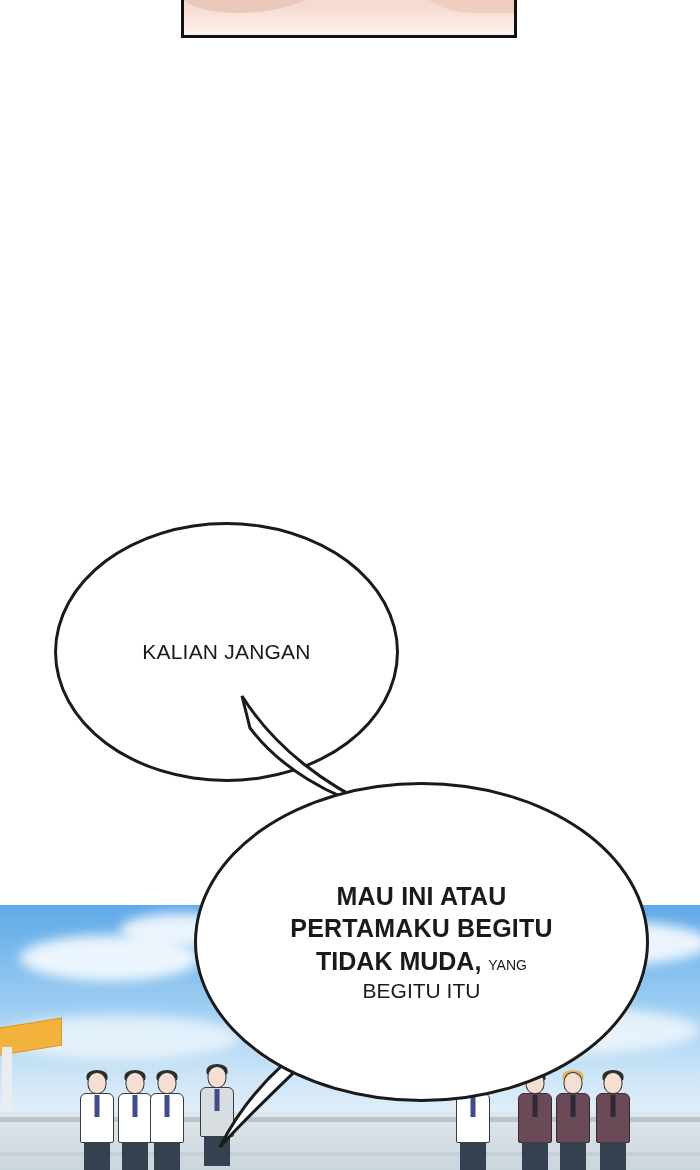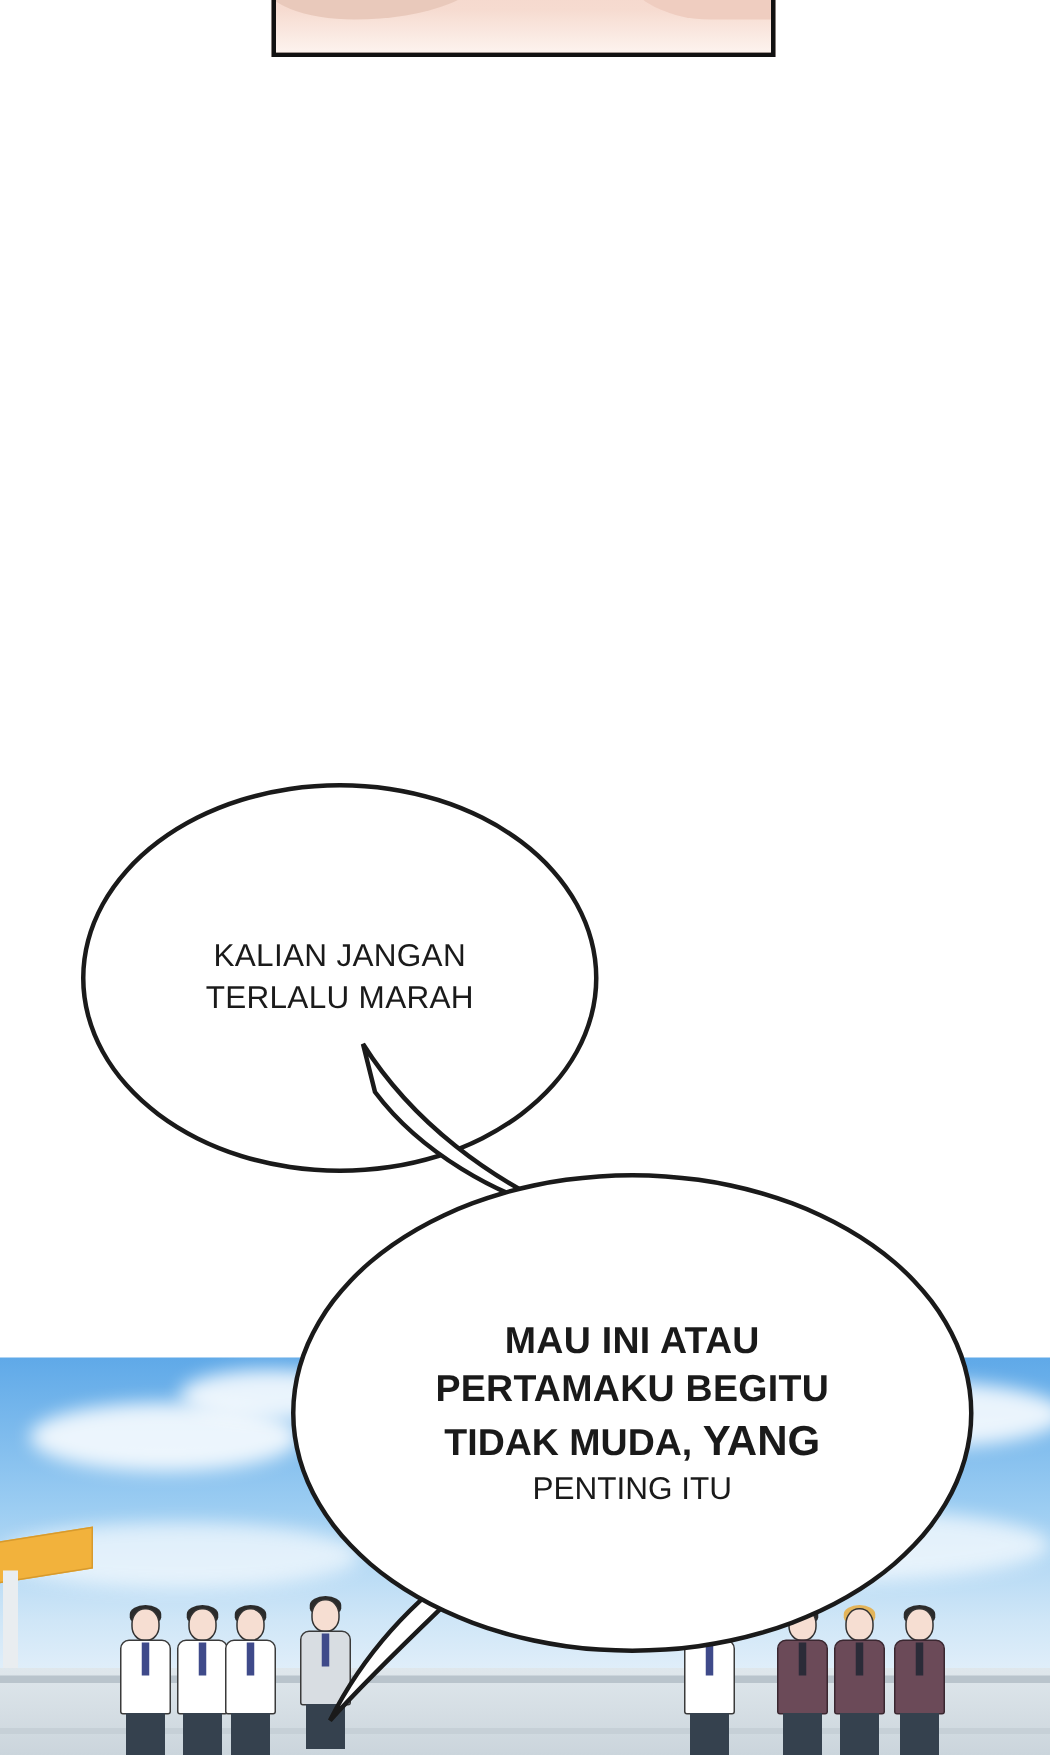--- a/index.html
+++ b/index.html
@@ -227,22 +227,22 @@
   }
   .bubble-2 .l1,
   .bubble-2 .l2,
   .bubble-2 .l3 {
     font-size: 25px;
     font-weight: bold;
     letter-spacing: .2px;
   }
   .bubble-2 .l4 { font-size: 25px; font-weight: bold; }
   .bubble-2 .small {
-    font-size: 28px;
-    font-weight: bold;
+    font-size: 14px;
+    font-weight: normal;
   }
   .bubble-2 .l5, .bubble-2 .l6 {
     font-size: 21px;
     font-weight: normal;
   }
 
   
   .tail {
     position: absolute;
     z-index: 5;
@@ -275,39 +275,38 @@
 
   <div class="tail tail-1">
     <svg width="150" height="130" viewBox="0 0 150 130">
       <path d="M6,6 C40,60 92,96 140,118 C96,108 44,78 14,38 Z" fill="#ffffff" stroke="#1a1a1a" stroke-width="3"></path>
     </svg>
   </div>
 
   <div class="bubble bubble-1">
     <div class="text">
       <div>KALIAN JANGAN</div>
-      <div>TERLALU MARAH</div>
     </div>
   </div>
 
   <div class="tail tail-2">
     <svg width="120" height="120" viewBox="0 0 120 120">
       <path d="M114,4 C78,40 40,74 6,112 C30,64 66,28 104,2 Z" fill="#ffffff" stroke="#1a1a1a" stroke-width="3"></path>
     </svg>
   </div>
 
   <div class="bubble bubble-2">
     <div class="text">
       <div class="l1">MAU INI ATAU</div>
       <div class="l2">PERTAMAKU BEGITU</div>
       <div class="l4">
         <span>TIDAK MUDA,</span>
         <span class="small">YANG</span>
       </div>
-      <div class="l5">PENTING ITU</div>
+      <div class="l5">BEGITU ITU</div>
     </div>
   </div>
 
   <div class="scene">
     <div class="cloud c1"></div>
     <div class="cloud c2"></div>
     <div class="cloud c3"></div>
     <div class="cloud c4"></div>
     <div class="cloud c5"></div>
     <div class="cloud c6"></div>

